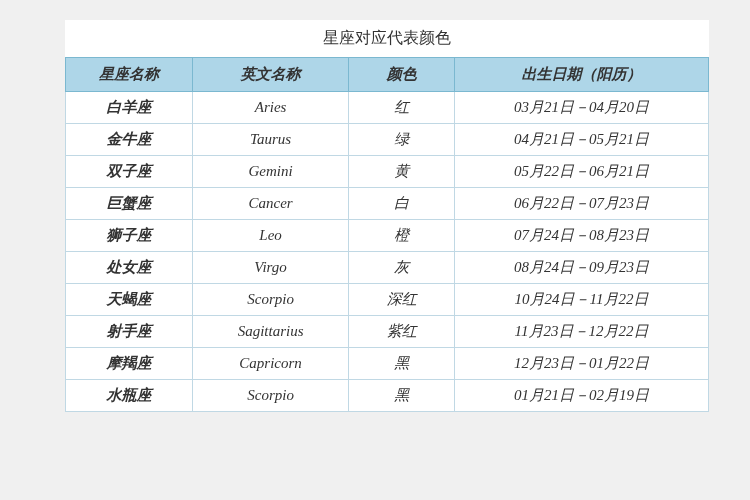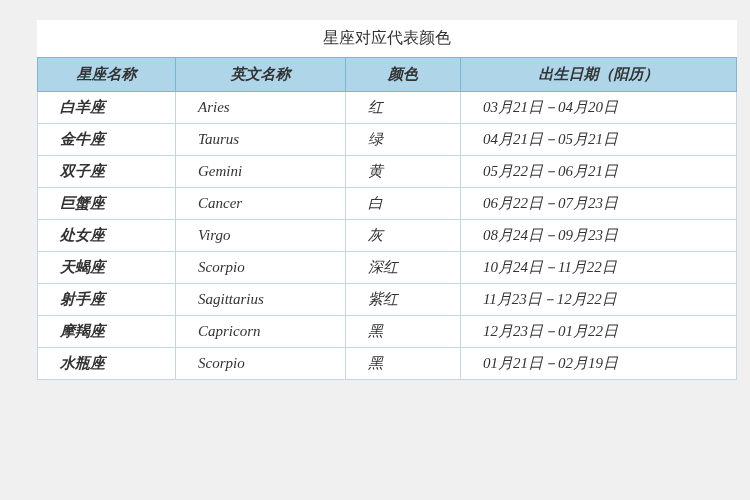--- a/index.html
+++ b/index.html
@@ -11,21 +11,21 @@
       width: 750px;
       height: 500px;
       background-color: #f0f0f0;
       font-family: "SimSun", "宋体", serif;
       display: flex;
       justify-content: center;
       align-items: flex-start;
       padding-top: 20px;
     }
     .container {
-      width: 700px;
+      width: 644px;
       background: #0c4a6e;
       margin-left: 24px;
     }
     .page-title {
       text-align: center;
       font-size: 16px;
       color: #333;
       padding: 8px 0;
       background: #fff;
     }
@@ -47,20 +47,21 @@
     }
     tbody tr {
       background-color: #fff;
     }
     tbody tr:nth-child(odd) {
       background-color: #ffffff;
     }
     tbody td {
       border: 1px solid #c0d8e4;
       padding: 6px 22px;
+      text-align: center;
       color: #333;
     }
     tbody td:first-child {
       font-weight: bold;
     }
   </style>
 </head>
 <body>
 
 <div class="container">
@@ -93,20 +94,26 @@
           <td>黄</td>
           <td>05月22日－06月21日</td>
         </tr>
         <tr>
           <td>巨蟹座</td>
           <td>Cancer</td>
           <td>白</td>
           <td>06月22日－07月23日</td>
         </tr>
         <tr>
+          <td>狮子座</td>
+          <td>Leo</td>
+          <td>橙</td>
+          <td>07月24日－08月23日</td>
+        </tr>
+        <tr>
           <td>处女座</td>
           <td>Virgo</td>
           <td>灰</td>
           <td>08月24日－09月23日</td>
         </tr>
         <tr>
           <td>天蝎座</td>
           <td>Scorpio</td>
           <td>深红</td>
           <td>10月24日－11月22日</td>

